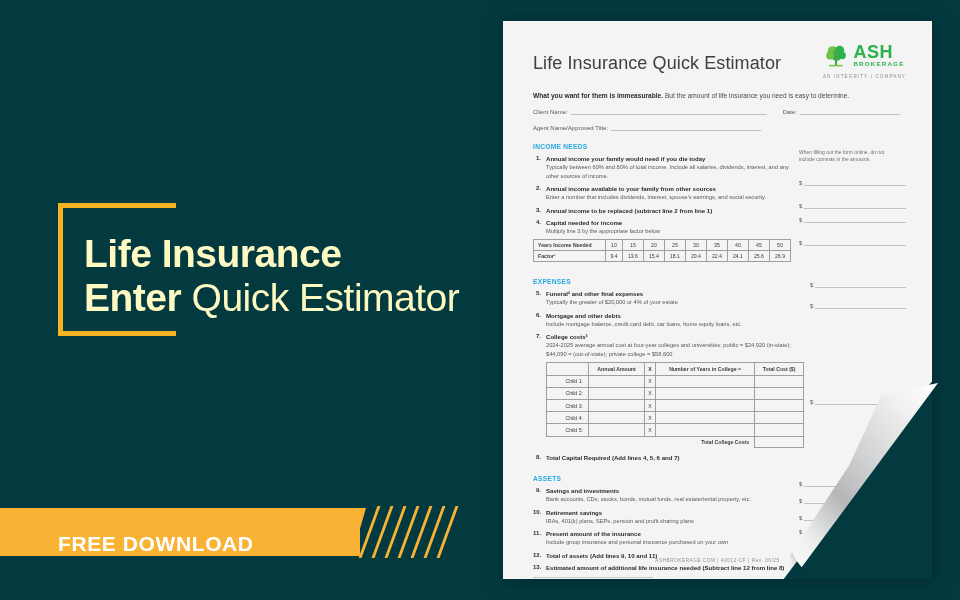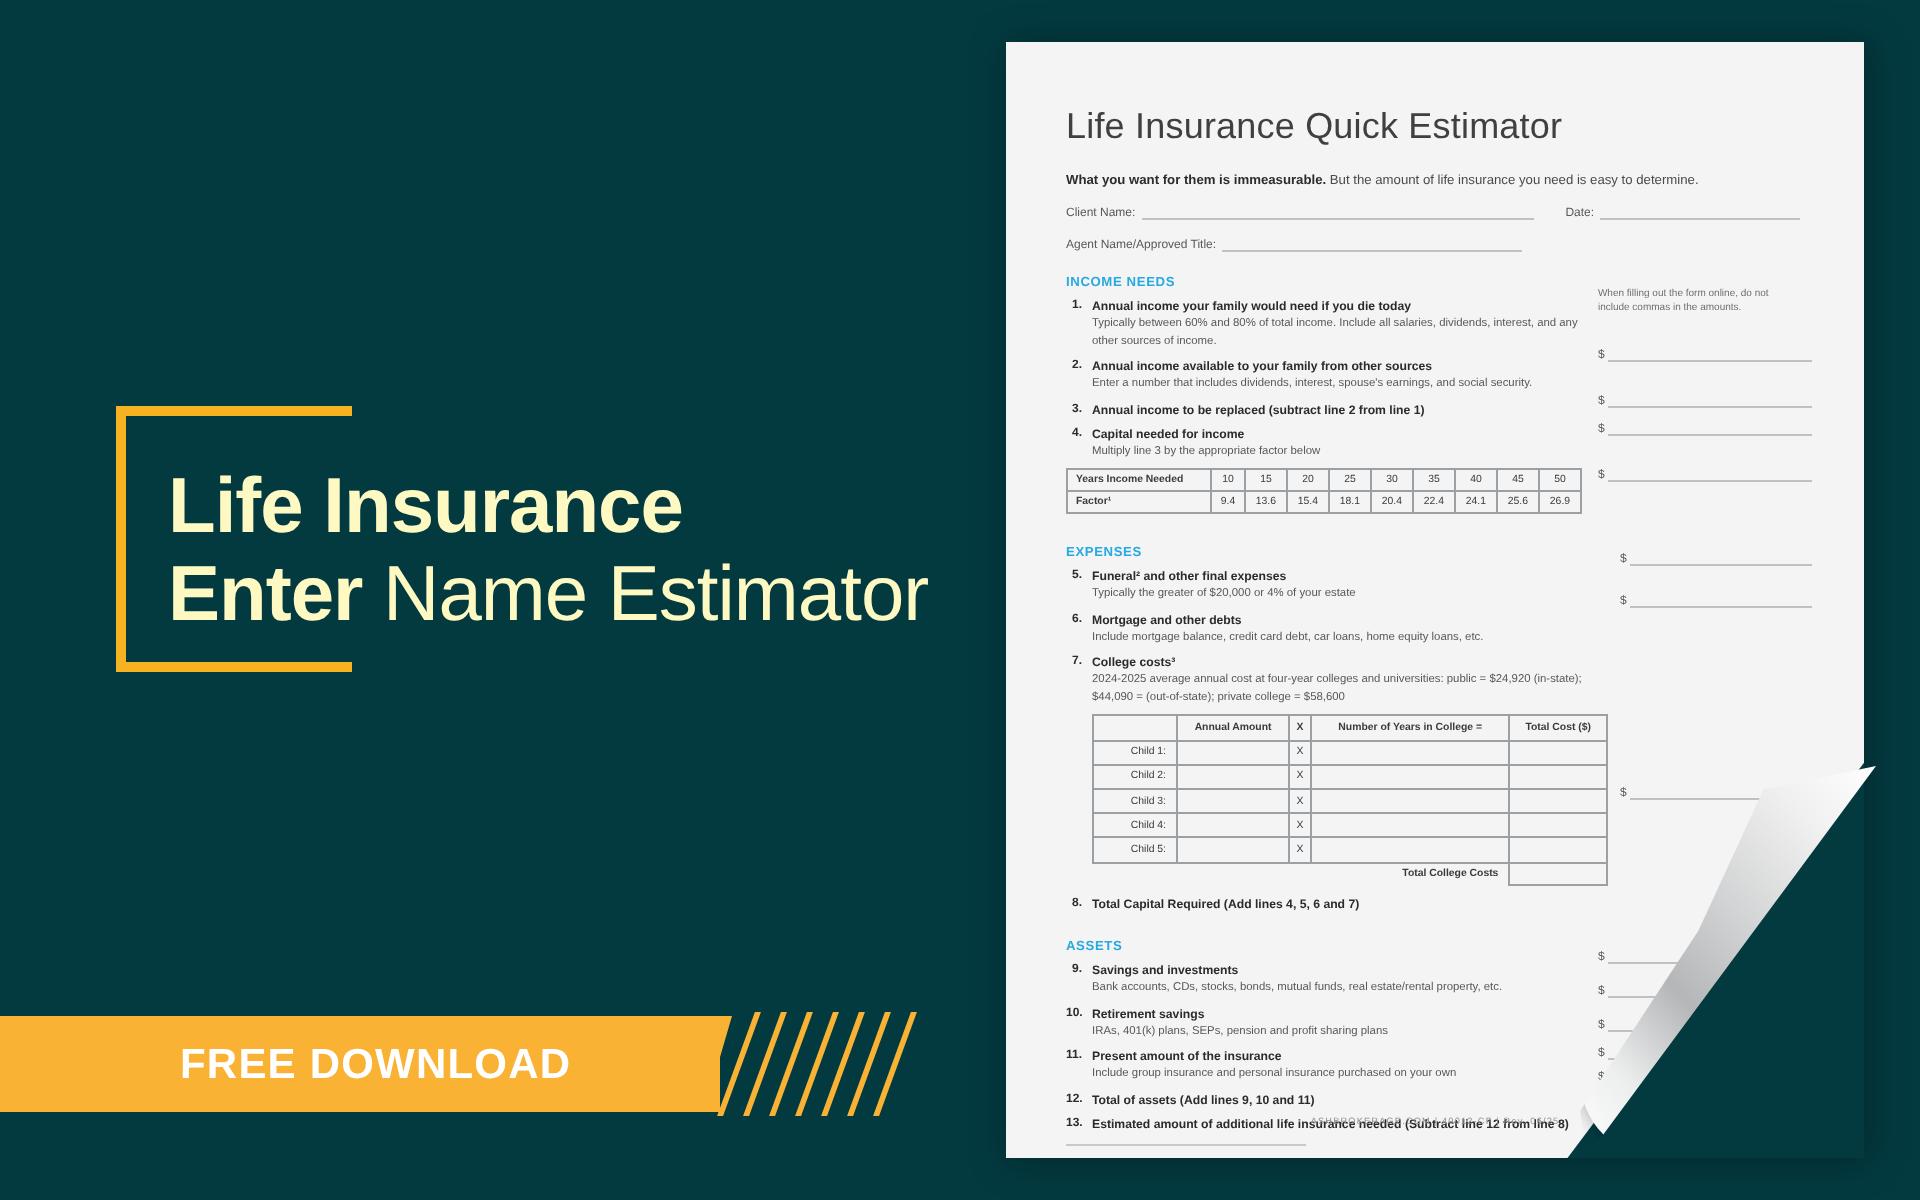--- a/index.html
+++ b/index.html
@@ -60,26 +60,25 @@
     background: #f9b233;
   }
   .banner-tail {
     position: absolute; left: 352px; top: 0;
     width: 0; height: 0;
     border-top: 48px solid #f9b233;
     border-right: 14px solid transparent;
   }
   .banner-label {
     position: absolute;
-    left: 58px; top: 13px;
+    left: 58px; top: 24px;
     color: #ffffff;
     font-size: 21px;
     font-weight: bold;
     letter-spacing: 0.6px;
-    margin-left: 32px;
   }
   .stripes {
     position: absolute; left: 368px; top: 508px;
     width: 92px; height: 48px;
     z-index: 4;
   }
   .stripe {
     position: absolute; top: -2px;
     width: 3px; height: 52px;
     background: #f9b233;
@@ -216,21 +215,21 @@
   }
 </style>
 </head>
 <body>
 
 <div class="left-panel">
   <div class="bracket"></div>
 
   <div class="hero-title">
     <span class="hero-line1">Life Insurance</span>
-    <span class="hero-line2"><span class="hero-strong">Enter</span> <span class="hero-light">Name Estimator</span></span>
+    <span class="hero-line2"><span class="hero-strong">Enter</span> <span class="hero-light">Quick Estimator</span></span>
   </div>
 </div>
 
 <div class="banner-wrap">
   <div class="banner"></div>
   <div class="banner-tail"></div>
   <div class="banner-label">FREE DOWNLOAD</div>
 </div>
 <div class="stripes" id="stripes">
     <div class="stripe" style="left: 0px;"></div>
@@ -242,20 +241,40 @@
     <div class="stripe" style="left: 78px;"></div>
   </div>
 
 <div class="doc-shadow"></div>
 
 <div class="doc">
   <div class="doc-inner">
 
     <div class="doc-head">
       <div class="doc-title">Life Insurance Quick Estimator</div>
+      <div class="logo">
+        <div class="logo-row">
+          <span class="tree">
+            <svg viewBox="0 0 40 40" width="25" height="25">
+              <circle cx="14" cy="13" r="8" fill="#6cc24a"></circle>
+              <circle cx="25" cy="12" r="7.5" fill="#2bb24c"></circle>
+              <circle cx="20" cy="20" r="8.5" fill="#3faa4a"></circle>
+              <circle cx="10" cy="20" r="6.5" fill="#6cc24a"></circle>
+              <circle cx="29" cy="20" r="6" fill="#2bb24c"></circle>
+              <rect x="17.5" y="24" width="3.4" height="12" fill="#3faa4a"></rect>
+              <rect x="8" y="35" width="22" height="2.4" fill="#6cc24a"></rect>
+            </svg>
+          </span>
+          <span class="logo-text">
+            <div class="logo-ash">ASH</div>
+            <div class="logo-brokerage">BROKERAGE</div>
+          </span>
+        </div>
+        <div class="logo-tag">AN INTEGRITY Ⅰ COMPANY</div>
+      </div>
     </div>
 
     <div class="tagline">
       <b>What you want for them is immeasurable.</b><span> But the amount of life insurance you need is easy to determine.</span>
     </div>
 
     <div class="fieldrow">
       <div class="field">
         <span class="field-label">Client Name:</span>
         <span class="field-rule w-client"></span>

